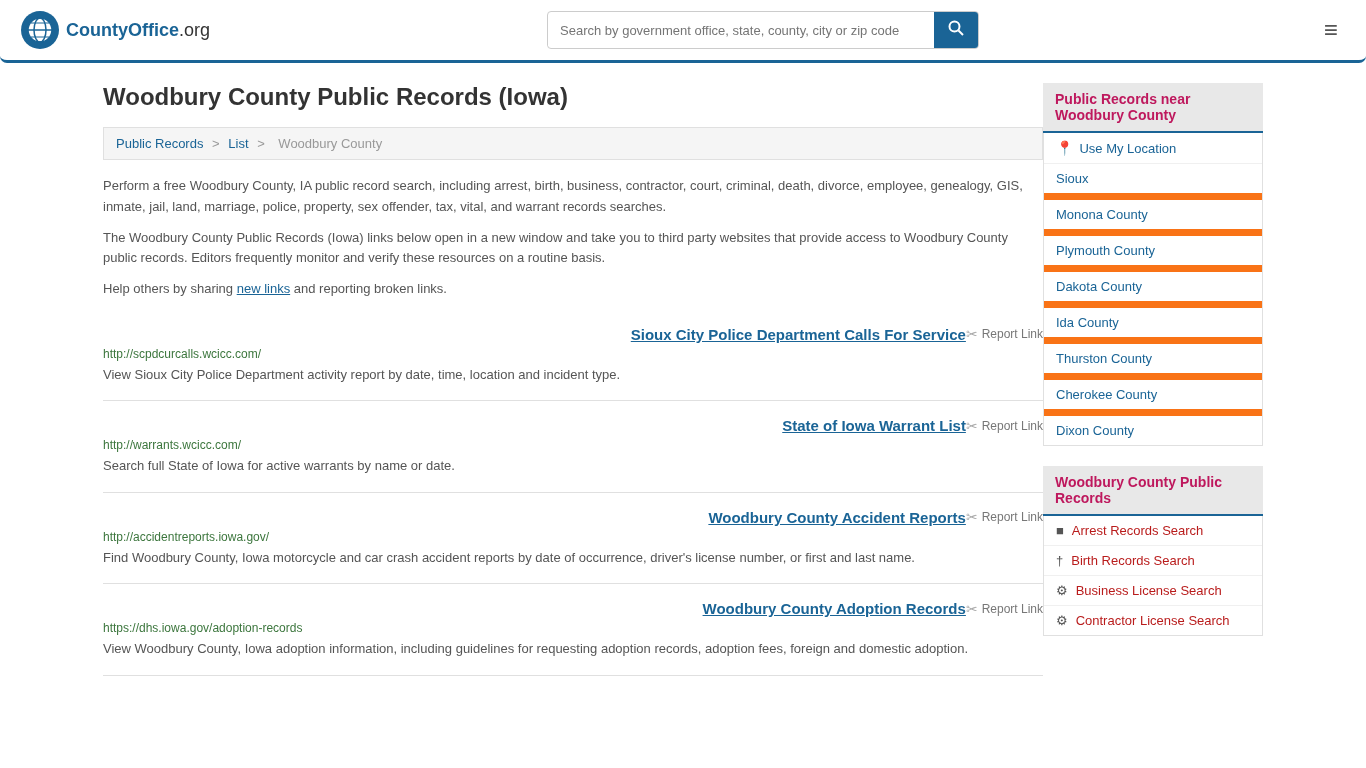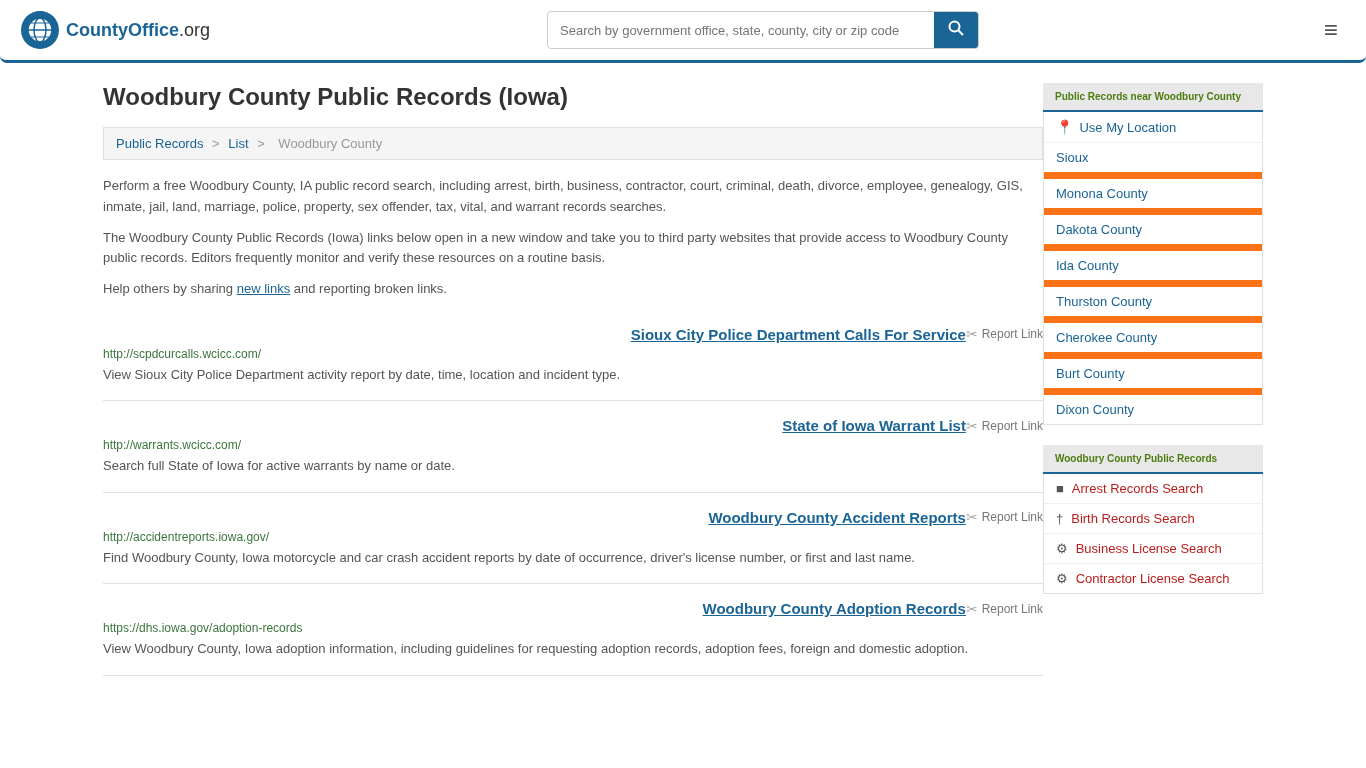--- a/index.html
+++ b/index.html
@@ -146,23 +146,23 @@
     .sidebar {
       width: 220px;
       flex-shrink: 0;
     }
     .sidebar-section {
       margin-bottom: 20px;
     }
     .sidebar-section-title {
       background: #e8e8e8;
       padding: 8px 12px;
-      font-size: 10px;
+      font-size: 14px;
       font-weight: bold;
-      color: #4d7c0f;
+      color: #be185d;
       border-bottom: 2px solid #1a6496;
       margin-bottom: 0;
     }
     .sidebar-list {
       border: 1px solid #e0e0e0;
       border-top: none;
     }
     .sidebar-list-item {
       padding: 7px 12px;
       border-bottom: 7px solid #f97316;
@@ -315,25 +315,25 @@
     <div class="sidebar-section">
       <div class="sidebar-section-title">Public Records near Woodbury County</div>
       <div class="sidebar-list">
         <div class="use-my-location">
           <span class="location-icon">📍</span>
           <a href="#">Use My Location</a>
         </div>
         <div id="nearby-list">
             <div class="sidebar-list-item"><a href="#">Sioux</a></div>
             <div class="sidebar-list-item"><a href="#">Monona County</a></div>
+            <div class="sidebar-list-item"><a href="#">Plymouth County</a></div>
             <div class="sidebar-list-item"><a href="#">Dakota County</a></div>
             <div class="sidebar-list-item"><a href="#">Ida County</a></div>
             <div class="sidebar-list-item"><a href="#">Thurston County</a></div>
             <div class="sidebar-list-item"><a href="#">Cherokee County</a></div>
-            <div class="sidebar-list-item"><a href="#">Burt County</a></div>
             <div class="sidebar-list-item"><a href="#">Dixon County</a></div>
           </div>
       </div>
     </div>
 
     <div class="sidebar-section">
       <div class="sidebar-section-title">Woodbury County Public Records</div>
       <div class="sidebar-list">
         <div id="records-list">
             <div class="sidebar-record-item">

